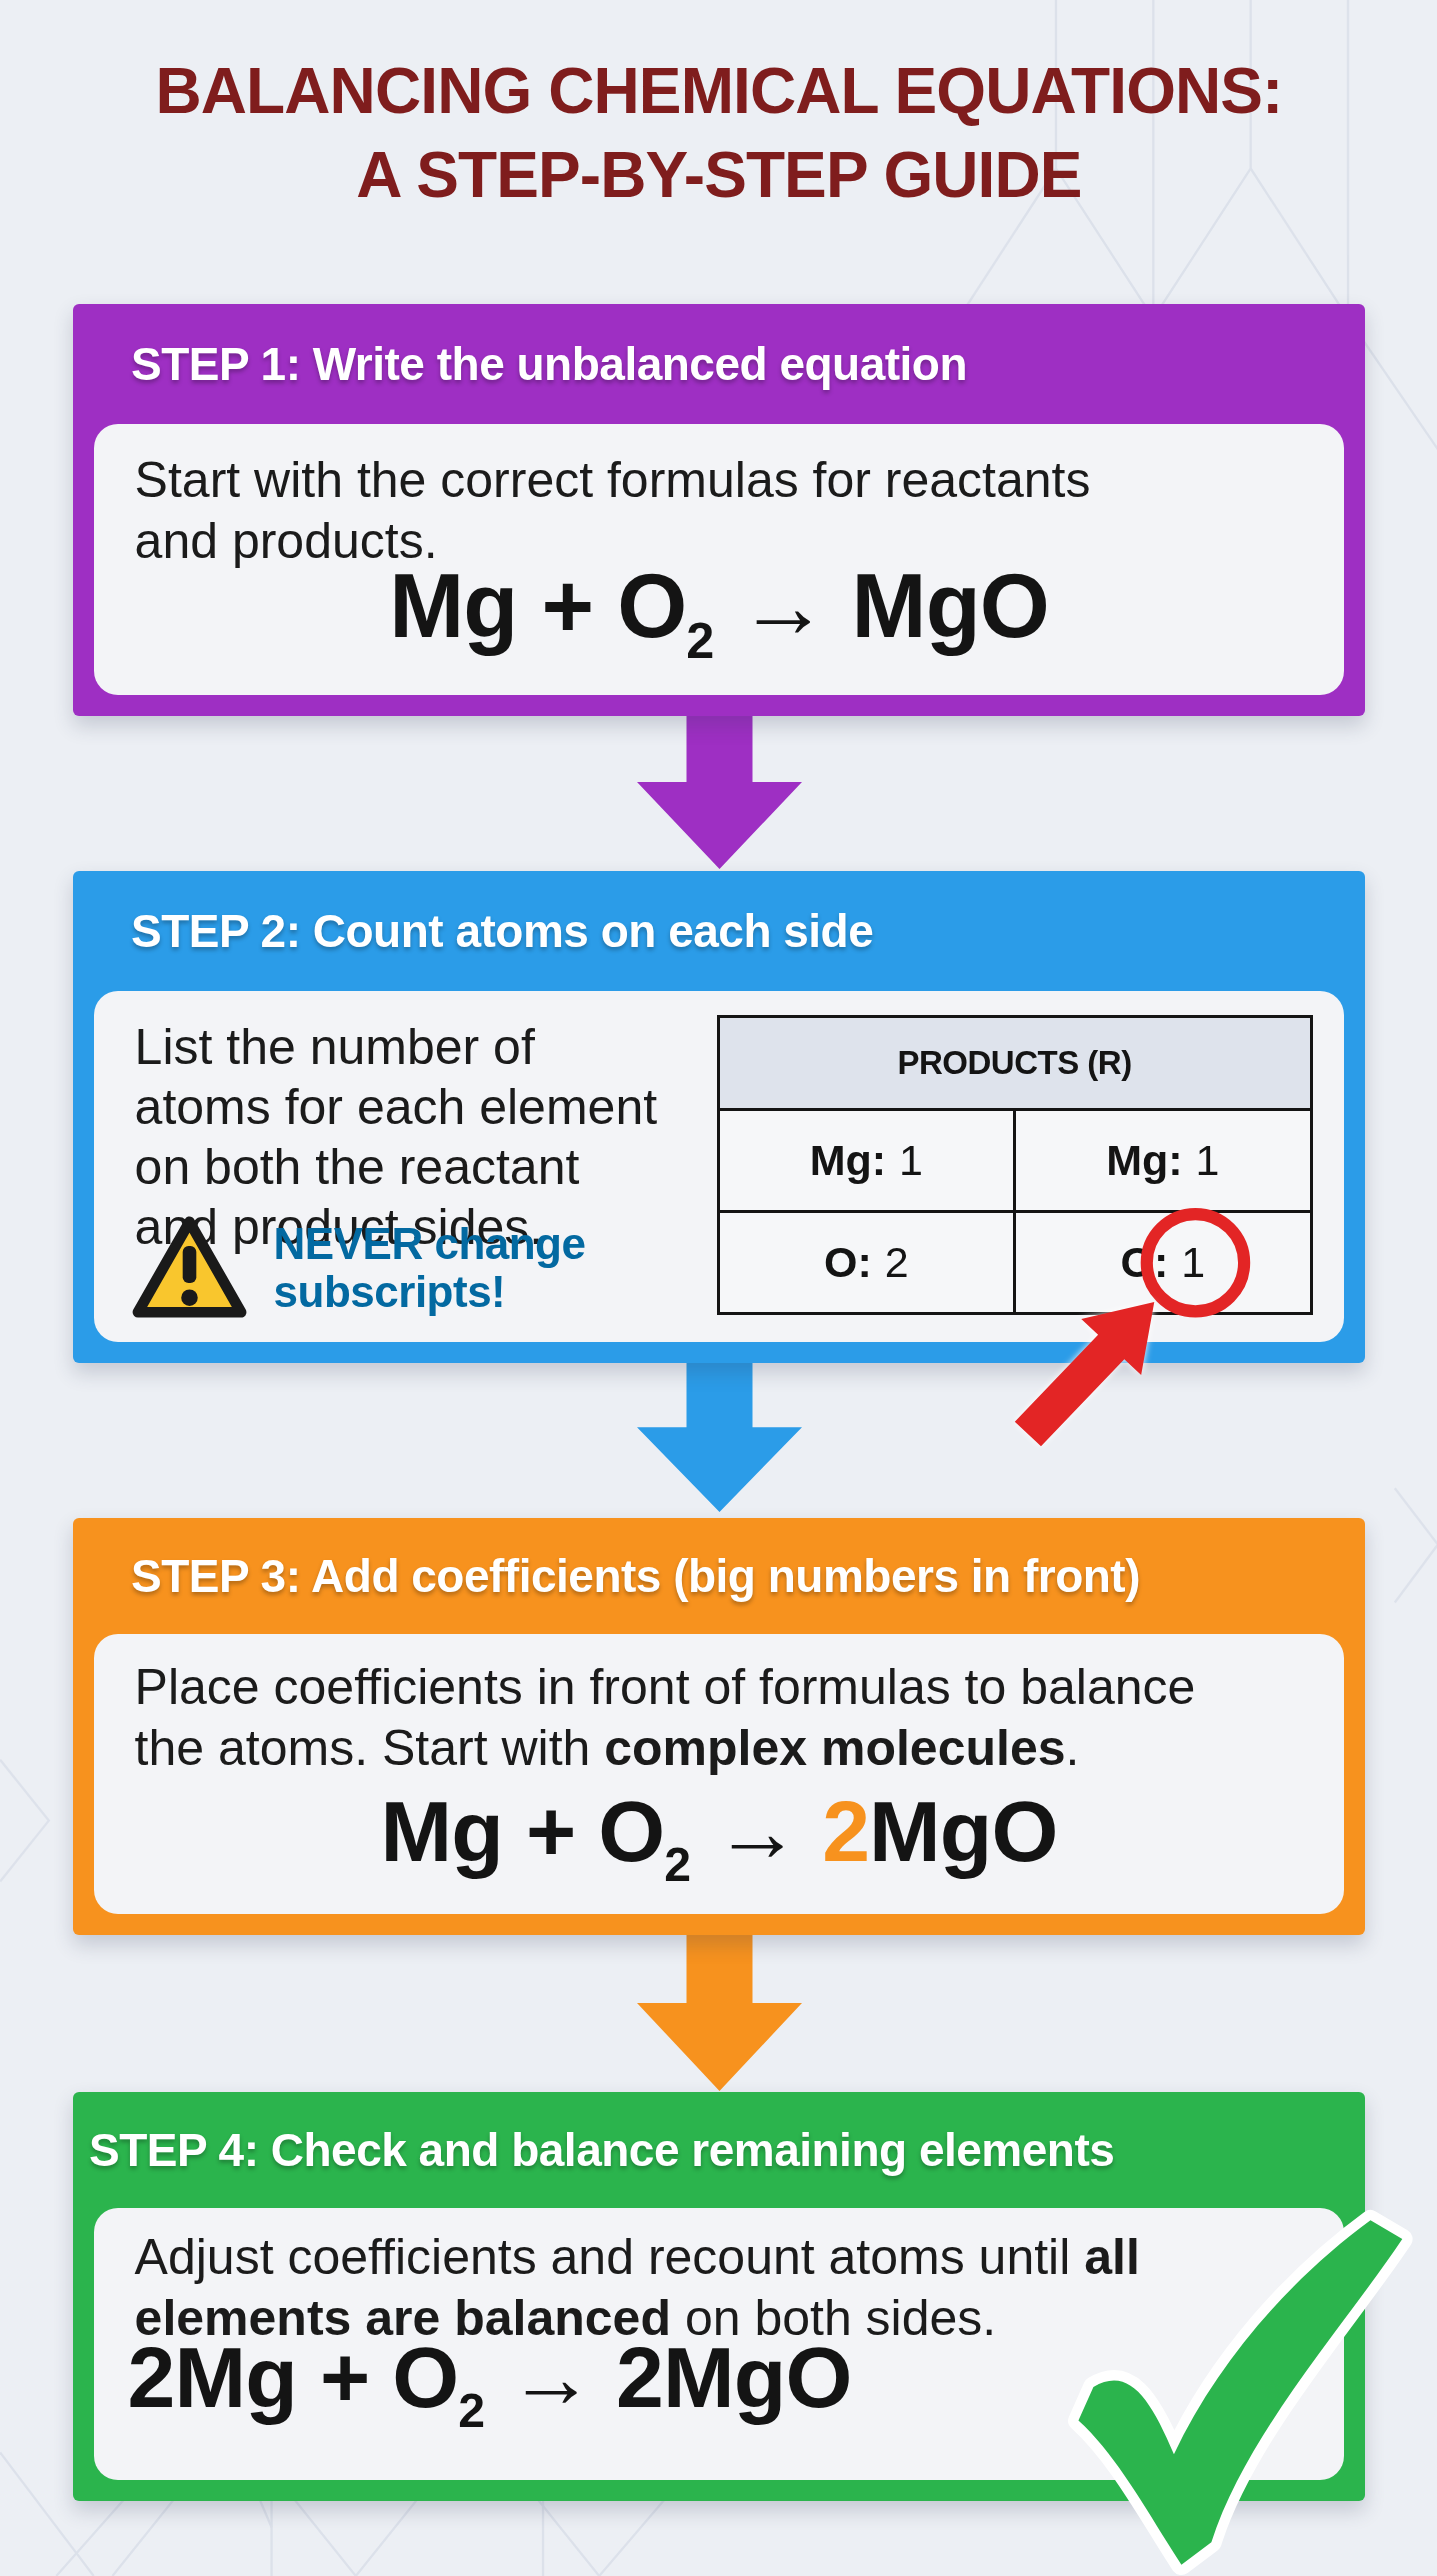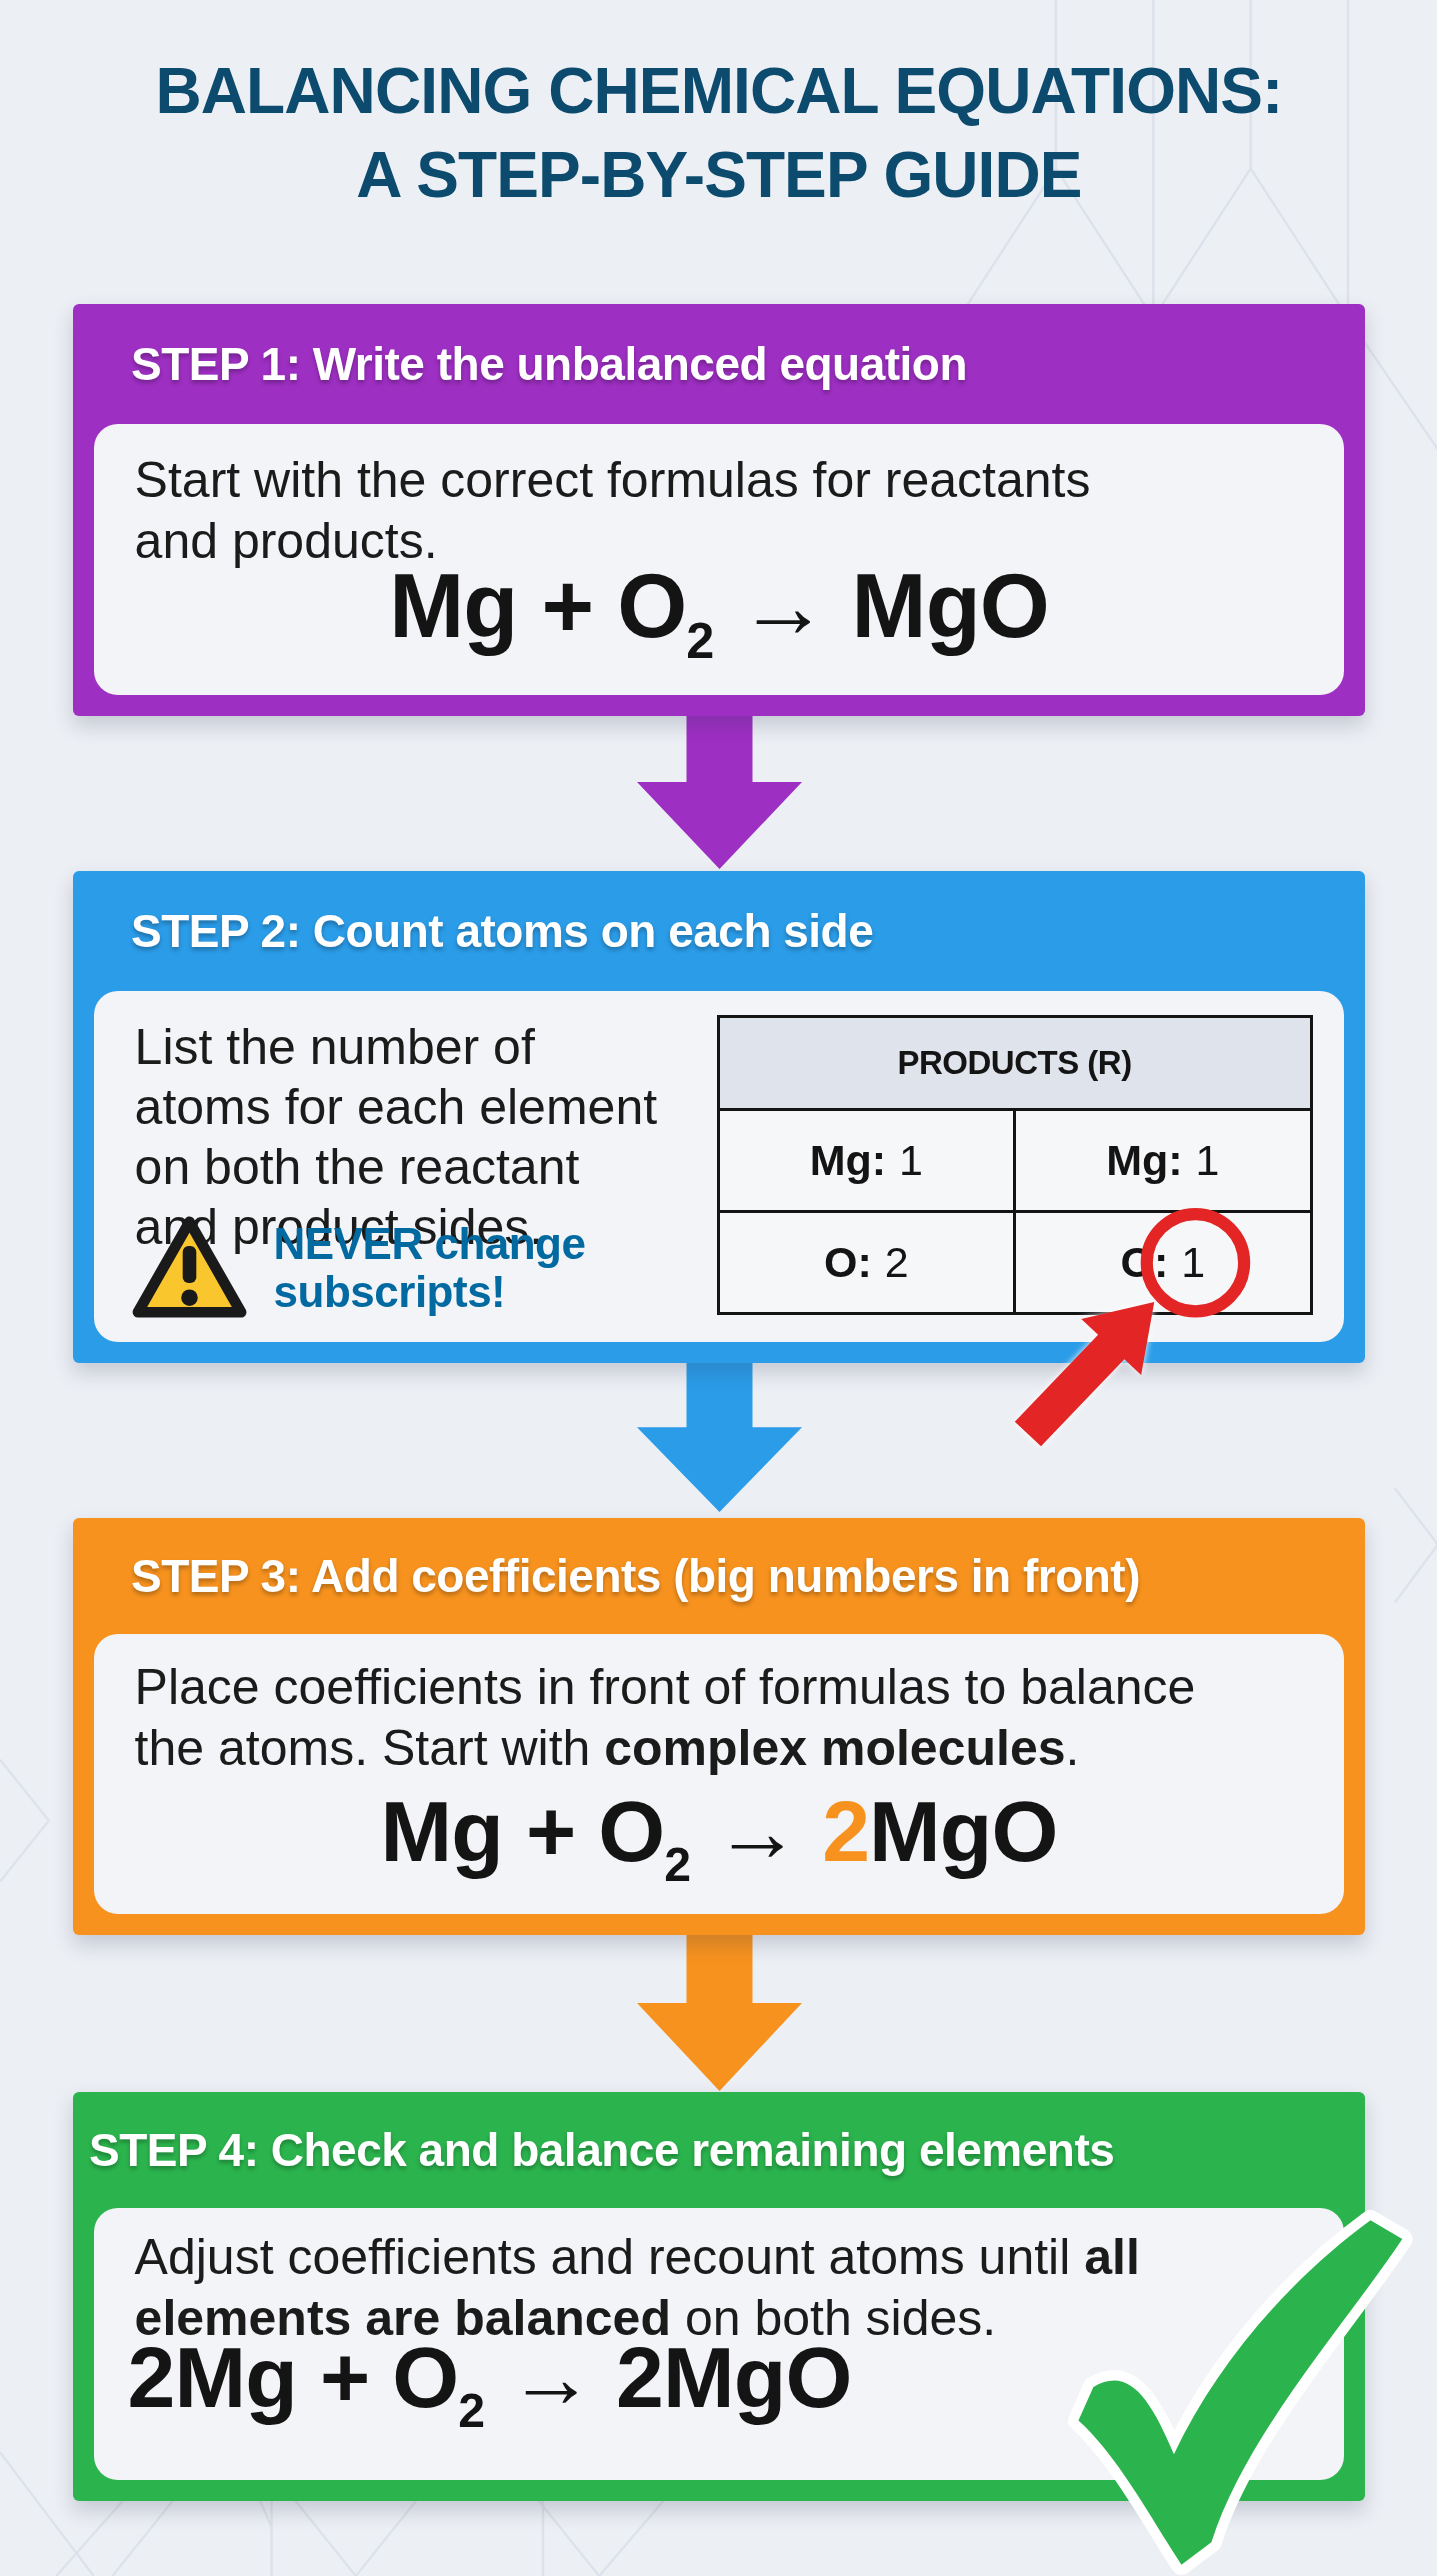--- a/index.html
+++ b/index.html
@@ -8,21 +8,21 @@
     background:#ECEFF4;
     font-family:"Liberation Sans","DejaVu Sans",sans-serif;
     color:#141414;
   }
   .bg-svg{position:absolute;left:0;top:0;z-index:0;}
   .overlay-svg{position:absolute;left:0;top:0;z-index:5;pointer-events:none;}
 
   .title{
     position:absolute; left:0; top:49px; width:1438px; margin:0;
     text-align:center; font-size:64px; font-weight:bold; letter-spacing:-0.9px;
-    line-height:1.32; color:#0c4a6e; z-index:1;
+    line-height:1.32; color:#7f1d1d; z-index:1;
   }
 
   .step{position:absolute; left:73px; width:1292px; border-radius:6px;
         box-shadow:0 9.4px 20.6px rgba(45,55,85,.20); z-index:2;}
   .step-header{display:flex; align-items:center; padding:0 58px;
         color:#fff; font-size:46px; font-weight:bold; letter-spacing:-0.5px;
         text-shadow:0 2.8px 4.7px rgba(0,0,0,.28); white-space:nowrap;}
   .panel{position:absolute; left:20.6px; right:20.6px; bottom:20.6px;
         background:#F3F4F7; border-radius:24px;}
 

